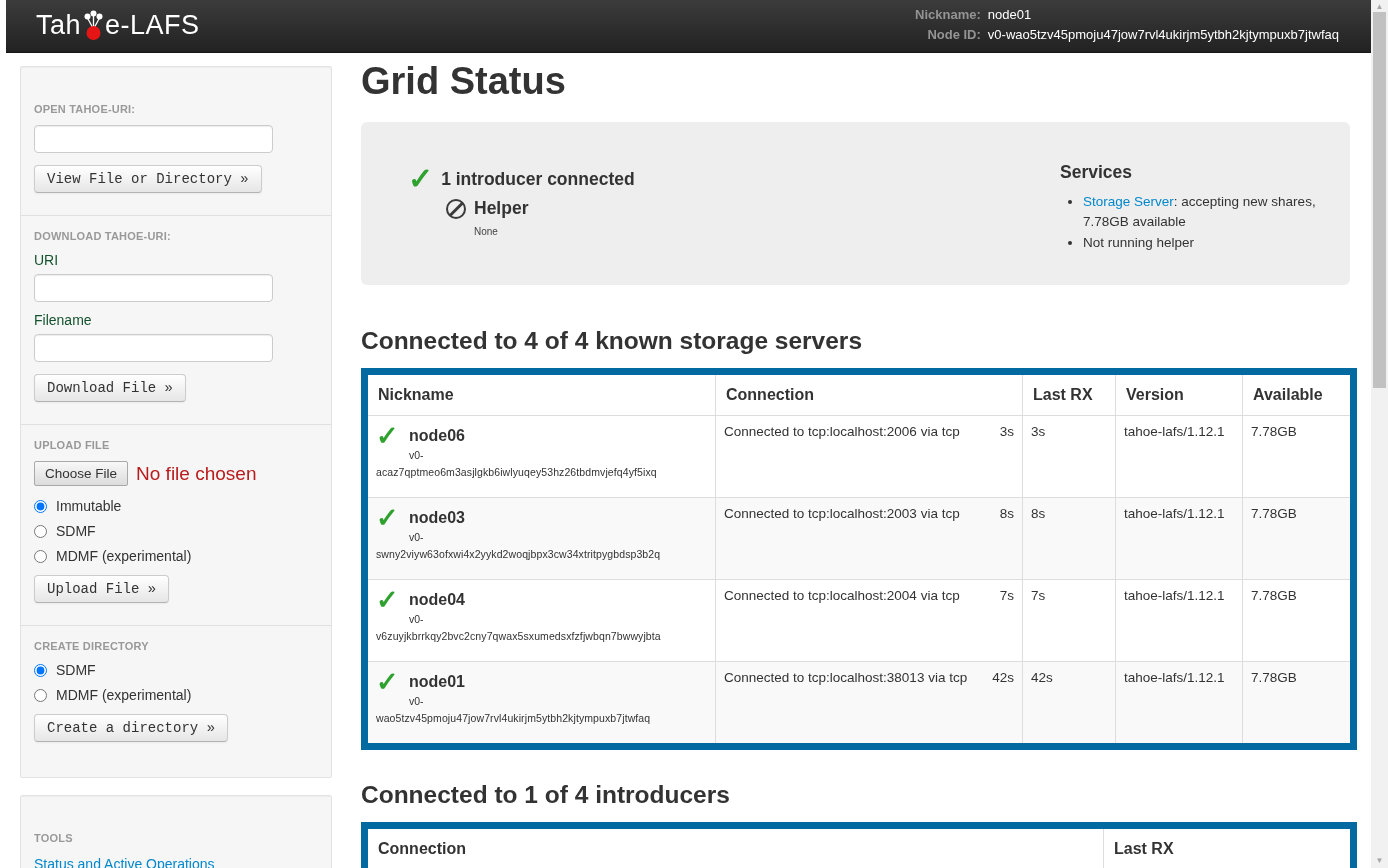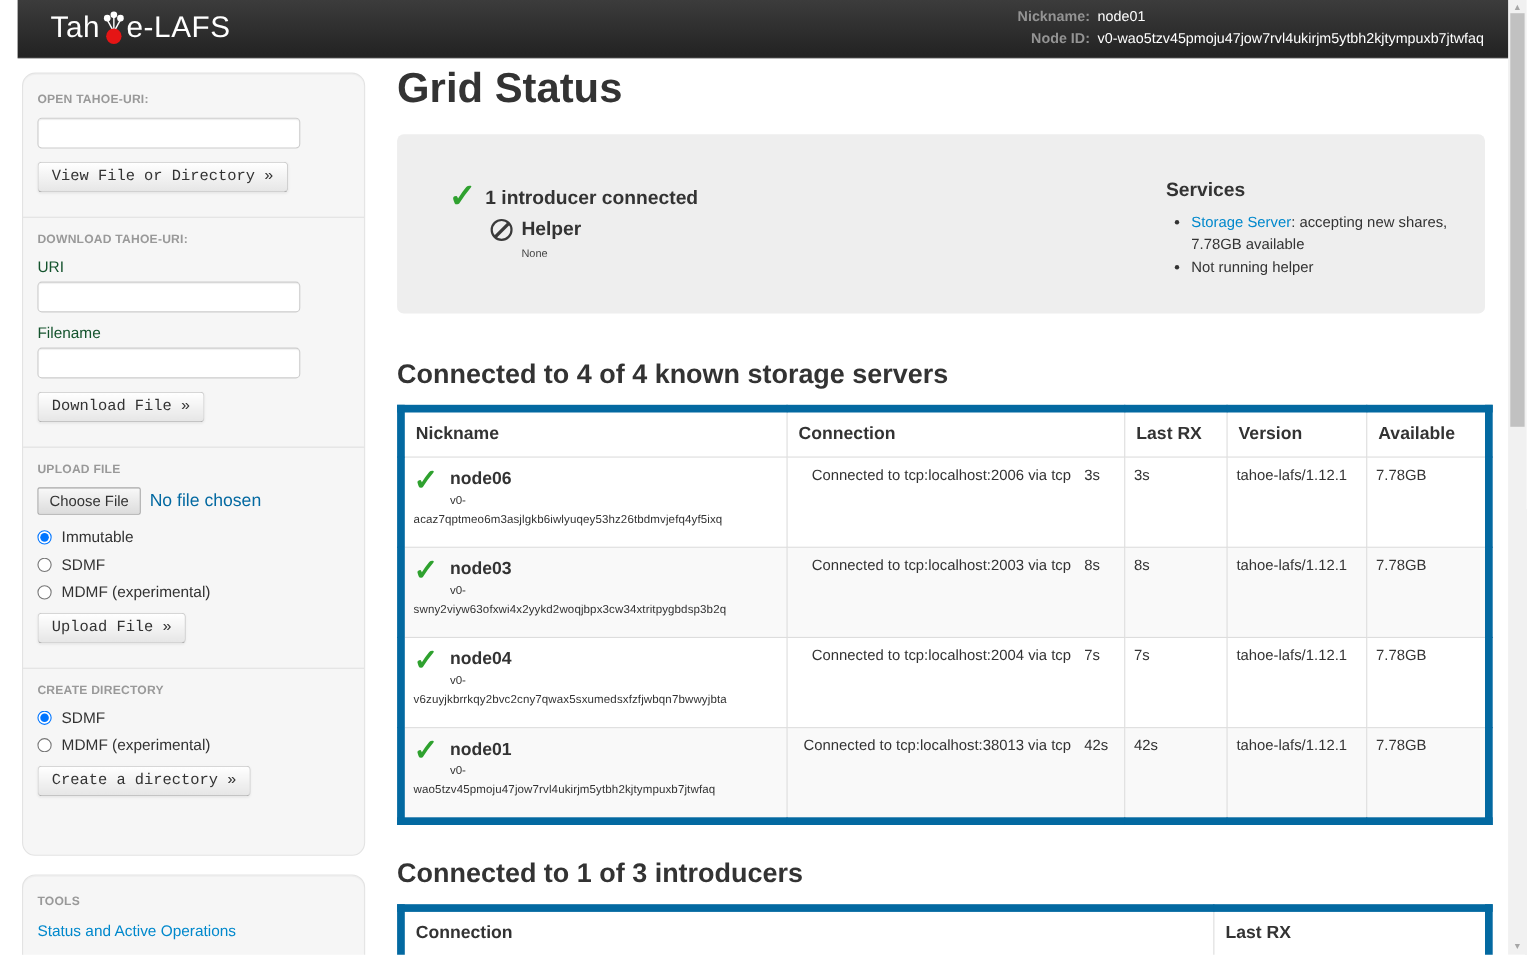--- a/index.html
+++ b/index.html
@@ -1,60 +1,60 @@
 <!DOCTYPE html>
 <html><head>
 <meta charset="utf-8">
 <style>
   * { box-sizing: border-box; margin: 0; padding: 0; }
   html,body { width:1388px; height:868px; overflow:hidden; background:#fff;
     font-family:"Liberation Sans", sans-serif; color:#333; position:relative; }
 
   
-  .navbar { position:absolute; top:0; left:16px; width:1371px; height:53px;
+  .navbar { position:absolute; top:0; left:6px; width:1371px; height:53px;
     background:linear-gradient(#3c3c3c,#222); border-bottom:1px solid #161616; z-index:2; }
   .logo { position:absolute; left:30px; top:9px; display:flex; align-items:center;
     color:#fff; font-size:27px; letter-spacing:.5px; }
   .logo svg { margin:0 1px 0 2px; }
   .node-info { position:absolute; right:38px; top:7px; display:grid;
     grid-template-columns:auto auto; column-gap:7px; row-gap:4px; font-size:13px; line-height:16px; }
   .node-info .lbl { color:#949494; font-weight:bold; text-align:right; }
   .node-info .val { color:#fff; }
 
   
   .scrollbar { position:absolute; top:0; right:0; width:17px; height:868px;
     background:#f1f1f1; z-index:10; }
   .sb-btn { position:absolute; left:0; width:17px; height:14px; color:#a6a6a6;
     font-size:8px; text-align:center; line-height:14px; }
   .sb-up { top:0; } .sb-down { bottom:0; }
   .sb-thumb { position:absolute; left:2px; width:13px; top:12px; height:376px; background:#c1c1c1; }
 
   
   .panel { position:absolute; left:20px; width:312px; background:#f6f6f6;
-    border:1px solid #e3e3e3; border-radius:12px; padding:6px 13px;
+    border:1px solid #e3e3e3; border-radius:2px; padding:24px 13px;
     box-shadow:inset 0 1px 1px rgba(0,0,0,.04); }
   .panel-main { top:66px; height:712px; }
   .panel-tools { top:795px; height:120px; }
   .sec-label { font-size:11px; font-weight:bold; color:#999; margin:12px 0 10px; letter-spacing:.2px; }
   .txt-input { display:block; width:239px; height:28px; padding:4px 6px; font-size:14px;
     font-family:"Liberation Sans",sans-serif; border:1px solid #ccc; border-radius:4px;
     background:#fff; box-shadow:inset 0 1px 1px rgba(0,0,0,.075); margin-bottom:10px; }
   .fld-label { font-size:14px; color:#14532d; margin:4px 0 6px; }
   .btn { display:inline-block; padding:5px 12px; font-size:14px; color:#333;
     font-family:Liberation Mono, monospace; background:linear-gradient(#ffffff,#e6e6e6);
     border:1px solid #ccc; border-bottom-color:#b3b3b3; border-radius:4px;
     box-shadow:inset 0 1px 0 rgba(255,255,255,.2),0 1px 2px rgba(0,0,0,.05);
     cursor:pointer; margin:2px 0 8px; }
   hr.divider { border:none; border-top:1px solid #e0e0e0; margin:14px -13px; }
   .radio-row { display:flex; align-items:center; gap:9px; margin:9px 0; font-size:14px; color:#333; cursor:pointer; }
   .radio-row input { margin:0; }
   .file-row { display:flex; align-items:center; gap:8px; margin:2px 0 12px; }
   .file-btn { padding:4px 10px; font-size:13.5px; color:#333; font-family:"Liberation Sans",sans-serif;
     background:linear-gradient(#f8f8f8,#dcdcdc); border:1px solid #a9a9a9; border-radius:2px; cursor:pointer; }
-  .file-status { font-size:16px; color:#0369a1; }
+  .file-status { font-size:19px; color:#b91c1c; }
   .tools-link { font-size:14px; color:#0088cc; text-decoration:none; display:inline-block; margin-top:2px; cursor:pointer; }
 
   
   .main { position:absolute; left:361px; top:55px; width:989px; }
   h1.page-title { font-size:38px; font-weight:bold; color:#333; line-height:42px; margin:5px 0 20px; }
   .hero { position:relative; background:#eee; border-radius:6px; height:163px; margin-bottom:41px; }
   .status-block { position:absolute; left:47px; top:44px; }
   .st-row1 { display:flex; align-items:center; }
   .check { color:#2fa12f; font-weight:bold; }
   .check-big { font-size:30px; line-height:26px; margin-right:8px; }
@@ -76,21 +76,21 @@
     border:7px solid #0369a1; }
   table.grid th, table.grid td { border:1px solid #ddd; vertical-align:top; text-align:left; }
   table.grid th { font-size:16px; font-weight:bold; color:#333; padding:11px 10px; background:#fff; }
   table.grid td { font-size:13.5px; color:#333; padding:8px; }
   tbody tr:nth-child(even) { background:#f9f9f9; }
   .server-head { display:flex; align-items:center; }
   .check-med { font-size:27px; line-height:24px; width:33px; flex:none; }
   .server-name { font-size:16px; font-weight:bold; color:#333; }
   .nodeid-prefix { margin-left:33px; font-size:10.5px; color:#333; line-height:14px; }
   .nodeid { font-size:10.5px; color:#333; line-height:14px; margin-top:3px; margin-bottom:10px; letter-spacing:.1px; }
-  .conn { display:flex; justify-content:center; gap:12px; }
+  .conn { display:flex; justify-content:space-between; gap:12px; }
   td.num { text-align:right; }
   .intro-td { height:62px; padding:12px 10px !important; }
   .intro-left { display:flex; align-items:center; }
   .check-sm { font-size:24px; line-height:20px; margin-right:9px; }
 </style>
 </head>
 <body>
 
 <div class="navbar">
   <div class="logo">
@@ -298,21 +298,21 @@
         <span>42s</span>
       </div>
     </td>
     <td class="num">42s</td>
     <td>tahoe-lafs/1.12.1</td>
     <td>7.78GB</td>
   </tr>
 </tbody>
   </table>
 
-  <h2 class="sec-heading">Connected to 1 of 3 introducers</h2>
+  <h2 class="sec-heading">Connected to 1 of 4 introducers</h2>
   <table class="grid">
     <colgroup>
         <col style="width:739px">
         <col style="width:250px">
       </colgroup>
     <thead>
       <tr>
         <th>Connection</th>
         <th>Last RX</th>
       </tr>

